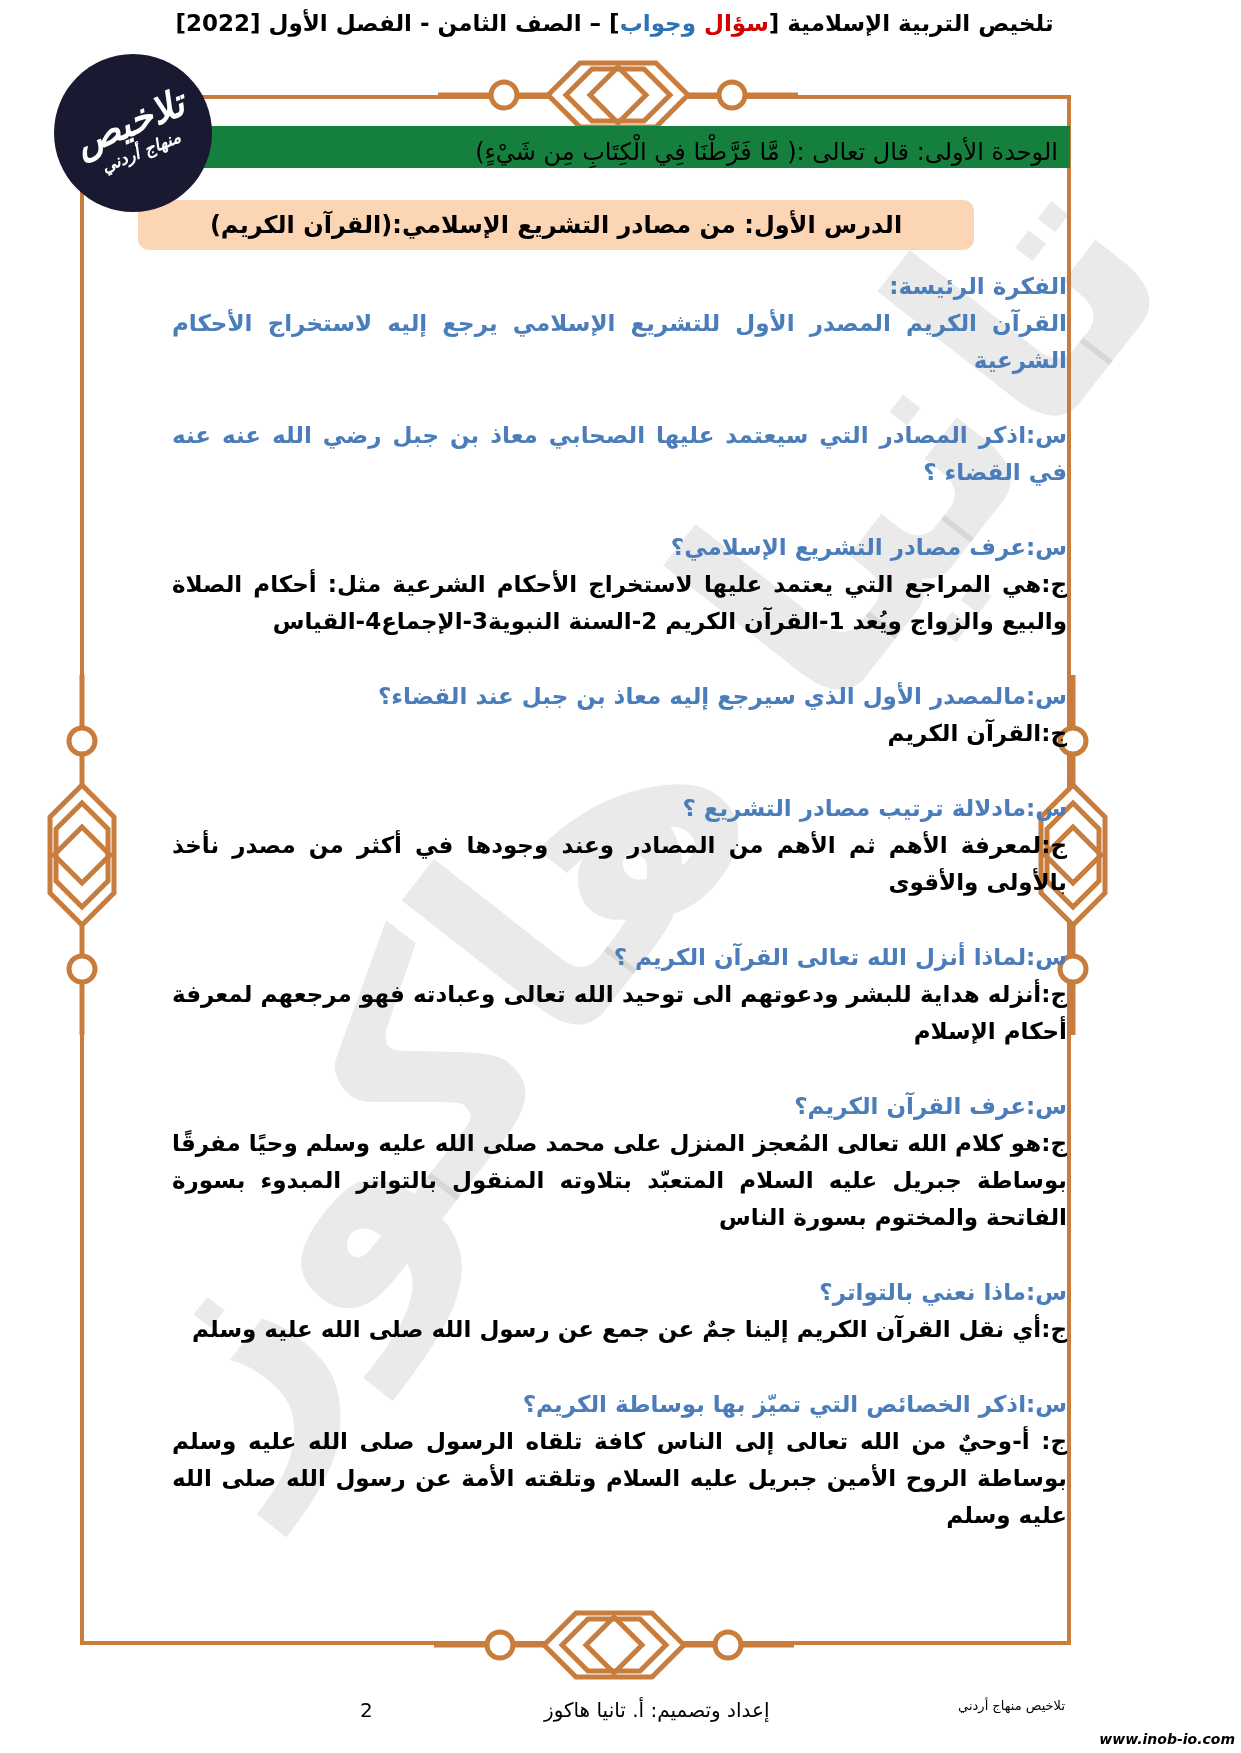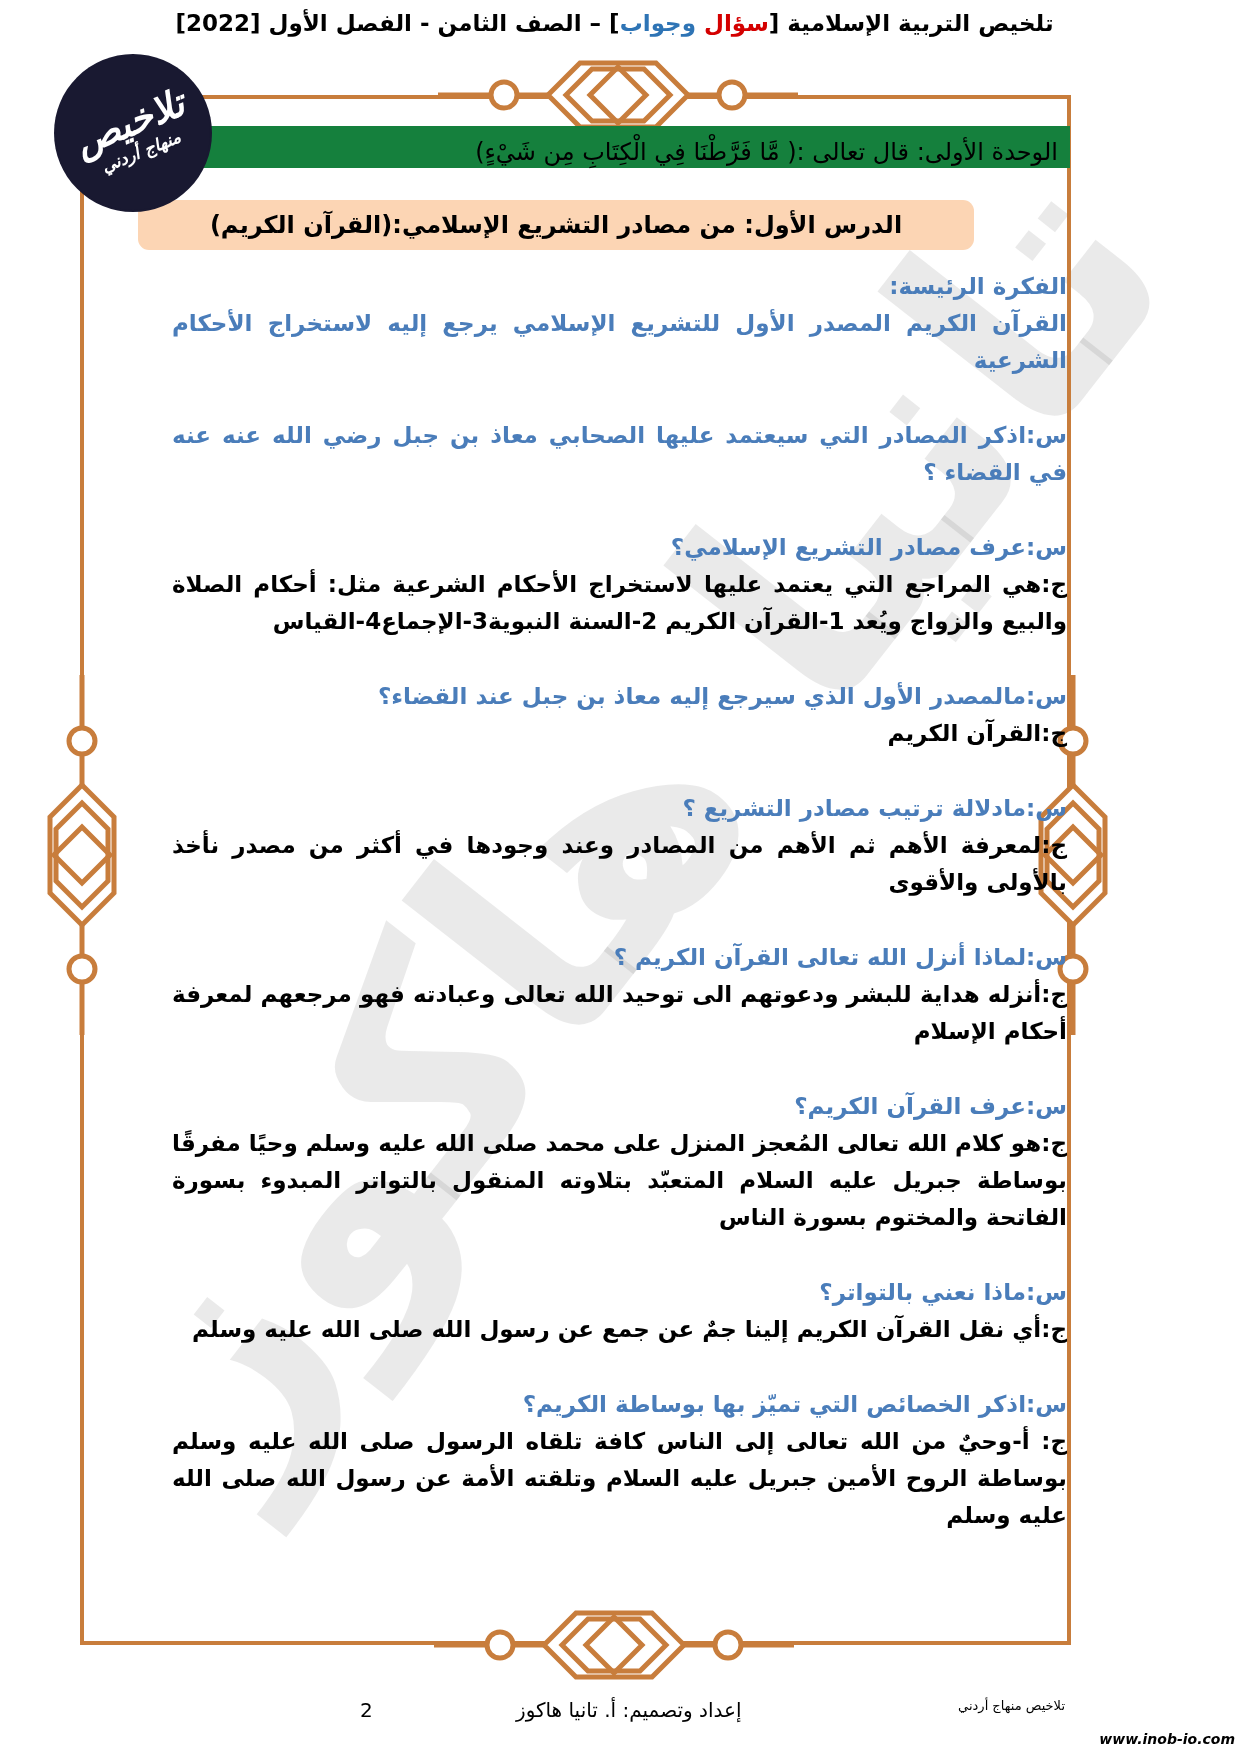--- a/index.html
+++ b/index.html
@@ -52,21 +52,21 @@
   
   .content{
     position:absolute;top:268px;right:174px;width:895px;z-index:2;
     font-size:23px;font-weight:bold;line-height:37px;color:#000;
     text-align:justify;
   }
   .idea-label,.idea-text,.question{color:#4a7dba;}
   .qa-block{margin-top:38px;}
   
   .footer-brand{position:absolute;top:1698px;right:176px;font-size:13px;color:#000;z-index:2;}
-  .footer-credit{position:absolute;top:1698px;left:516px;font-size:20px;color:#000;z-index:2;}
+  .footer-credit{position:absolute;top:1698px;left:544px;font-size:20px;color:#000;z-index:2;}
   .footer-page{position:absolute;top:1698px;left:360px;font-size:20px;color:#000;z-index:2;}
   .website{
     position:absolute;top:1731px;right:6px;font-size:14px;font-weight:bold;font-style:italic;
     color:#000;z-index:2;direction:ltr;text-decoration:none;
   }
 </style>
 </head>
 <body>
 
 <svg width="0" height="0" style="position:absolute">

